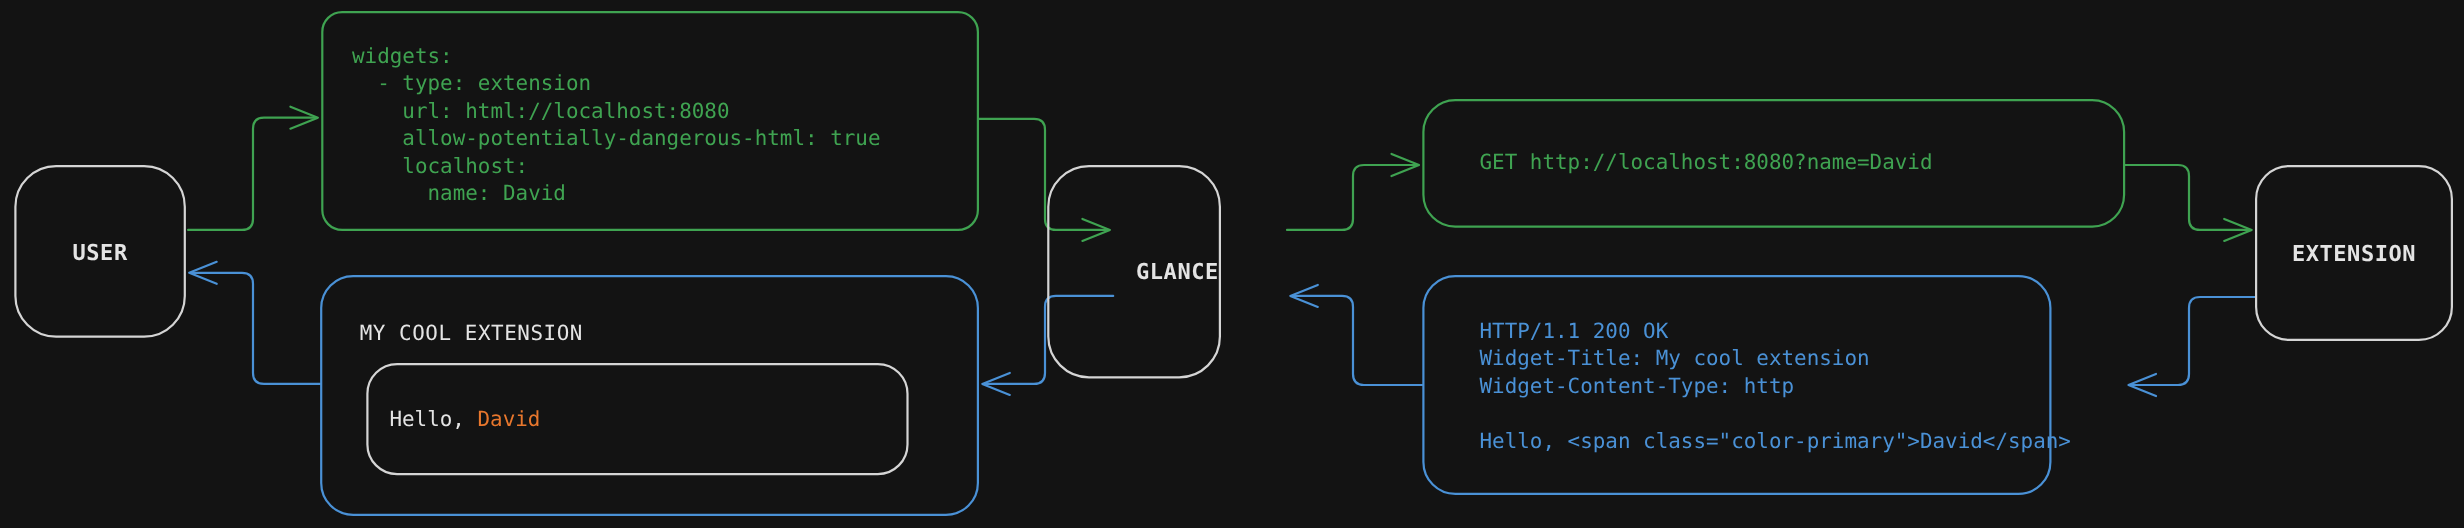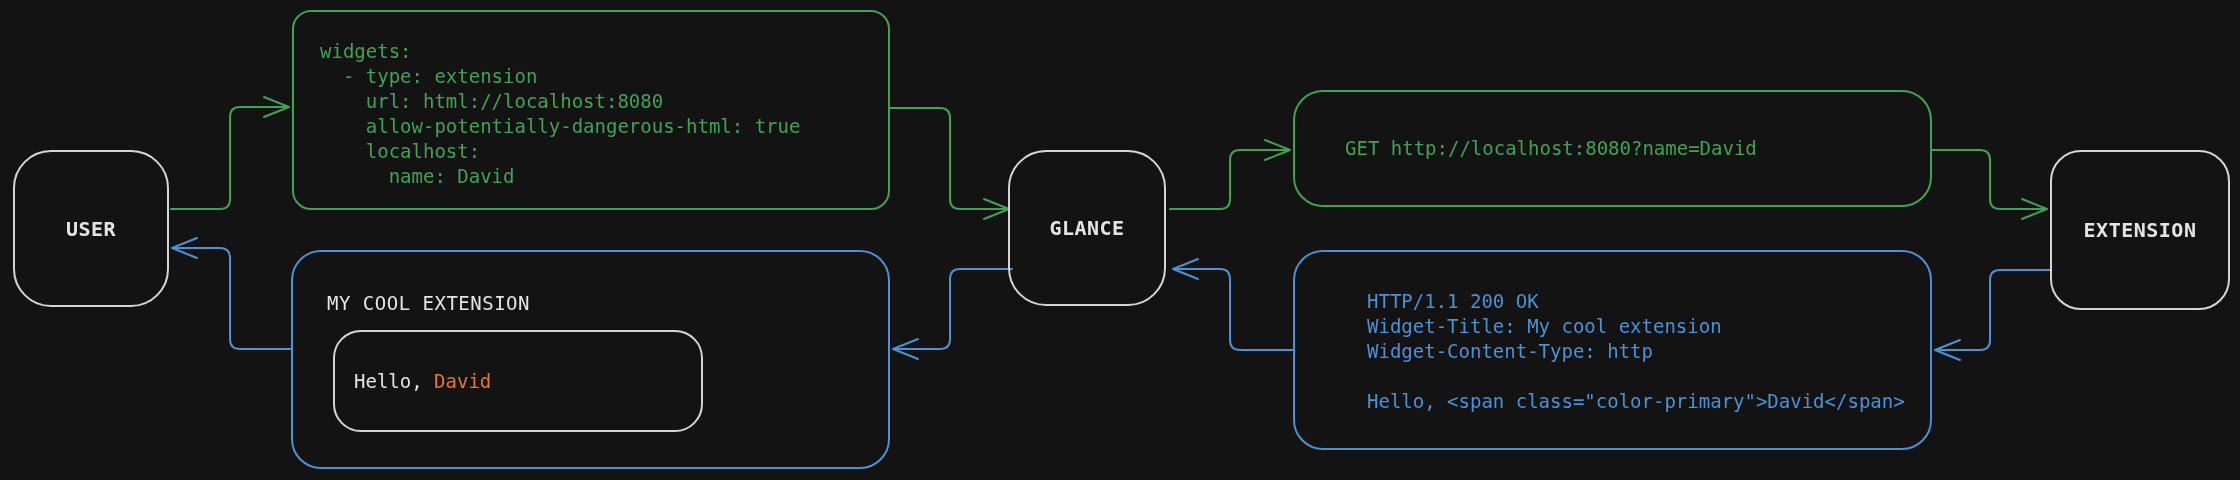--- a/index.html
+++ b/index.html
@@ -27,49 +27,49 @@
     position:absolute;
     border:2px solid var(--node-border);
     border-radius:38px;
     display:flex;align-items:center;justify-content:center;
     color:var(--text-light);
     font-size:20px;letter-spacing:0.5px;
     box-sizing:border-box;
     font-weight:bold;
   }
   #node-user{left:13px;top:150px;width:156px;height:157px;}
-  #node-glance{left:1008px;top:150px;width:158px;height:156px;}
+  #node-glance{left:952px;top:150px;width:158px;height:194px;justify-content:flex-end;}
   #node-extension{left:2050px;top:150px;width:180px;height:160px;border-radius:31px;}
 
   .codebox{
     position:absolute;
     border-radius:30px;
     box-sizing:border-box;
     font-size:19px;
   }
   .codebox.green{border:2px solid var(--green);color:var(--green);}
   .codebox.blue{border:2px solid var(--blue);color:var(--blue);}
   .code-line{white-space:pre;height:25px;line-height:25px;}
 
   #box-config{left:292px;top:10px;width:598px;height:200px;padding:27px 18px 0 26px;border-radius:19px;}
   #box-request{left:1293px;top:90px;width:639px;height:117px;display:flex;align-items:center;padding-left:50px;}
-  #box-response{left:1293px;top:250px;width:639px;height:200px;padding:37px 18px 0 72px;}
+  #box-response{left:1293px;top:250px;width:572px;height:200px;padding:37px 18px 0 50px;}
 
   #box-widget{
     position:absolute;left:291px;top:250px;width:599px;height:219px;
     border:2px solid var(--blue);border-radius:30px;box-sizing:border-box;
   }
   .widget-title{
     margin-top:39px;padding-left:34px;
     height:25px;line-height:25px;
     color:var(--text-light);font-size:19px;letter-spacing:0.5px;
     white-space:pre;
   }
   .widget-inner{
-    position:absolute;left:40px;top:78px;width:370px;height:102px;
+    position:absolute;left:40px;top:78px;width:493px;height:102px;
     border:2px solid var(--node-border);border-radius:28px;
     box-sizing:border-box;
     display:flex;align-items:center;padding-left:19px;
     font-size:19px;
   }
   .greeting-prefix{color:var(--text-light);white-space:pre;}
   .greeting-name{color:var(--orange);white-space:pre;}
 </style>
 </head>
 <body>

